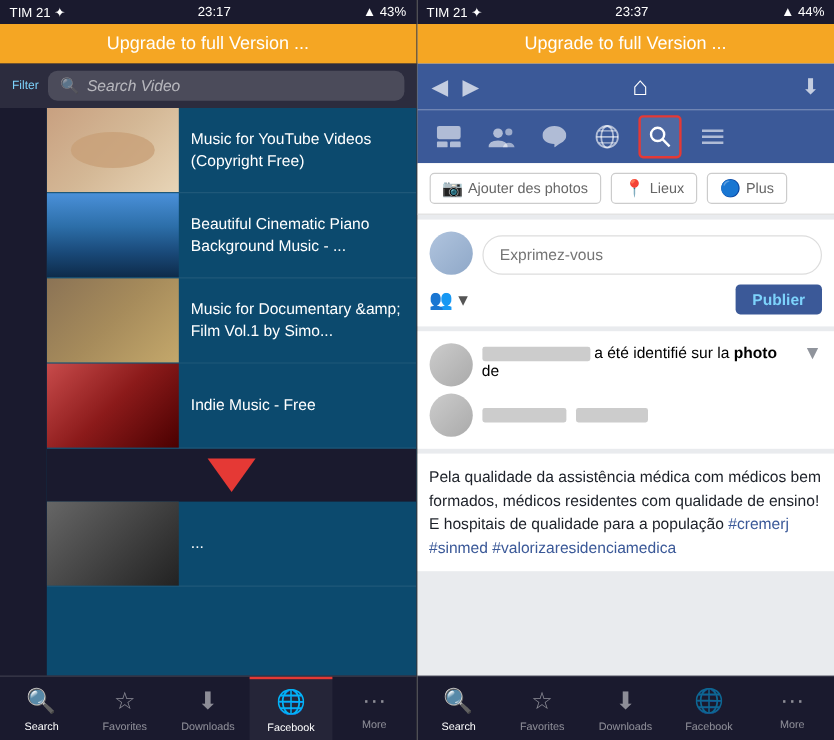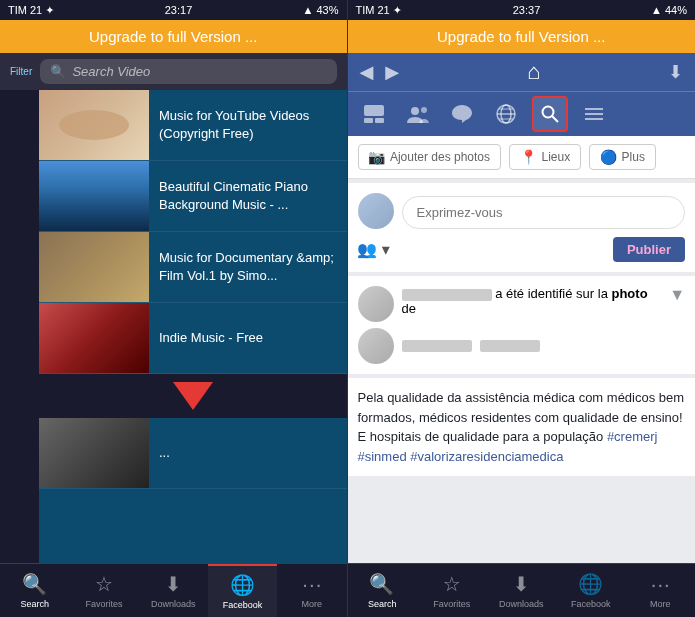--- a/index.html
+++ b/index.html
@@ -53,21 +53,21 @@
     .fb-tool-icon { width: 36px; height: 36px; display: flex; align-items: center; justify-content: center; color: rgba(255,255,255,0.7); font-size: 18px; cursor: pointer; border-radius: 4px; }
     .fb-tool-icon.search-highlighted { border: 2px solid #e53935; color: #fff; background: rgba(255,255,255,0.1); }
 
     .fb-content { flex: 1; overflow-y: auto; background: #e9ebee; }
     .fb-post-bar { background: #fff; padding: 8px 10px; display: flex; gap: 8px; align-items: center; margin-bottom: 4px; border-bottom: 1px solid #ddd; }
     .fb-action-btn { border: 1px solid #ccc; border-radius: 4px; padding: 4px 10px; font-size: 12px; color: #666; display: flex; align-items: center; gap: 4px; cursor: pointer; background: #fff; }
 
     .fb-compose { background: #fff; margin: 0 0 4px 0; padding: 10px; }
     .fb-compose-input { width: 100%; border: 1px solid #ddd; border-radius: 20px; padding: 8px 14px; font-size: 13px; color: #aaa; }
     .fb-compose-footer { display: flex; align-items: center; justify-content: space-between; margin-top: 8px; }
-    .fb-publish-btn { background: #3b5998; color: #f9a8d4; border: none; border-radius: 4px; padding: 5px 14px; font-size: 13px; font-weight: bold; cursor: pointer; }
+    .fb-publish-btn { background: #3b5998; color: #7dd3fc; border: none; border-radius: 4px; padding: 5px 14px; font-size: 13px; font-weight: bold; cursor: pointer; }
 
     .fb-post { background: #fff; margin-bottom: 4px; padding: 10px; font-size: 13px; }
     .fb-post-header { display: flex; align-items: flex-start; gap: 8px; margin-bottom: 6px; }
     .fb-avatar { width: 36px; height: 36px; border-radius: 50%; background: #ccc; flex-shrink: 0; }
     .fb-post-time { font-size: 11px; color: #90949c; }
     .fb-post-body { font-size: 13px; color: #1d2129; line-height: 1.5; }
 
     .bottom-nav-right { height: 54px; background: #1a1a2e; border-top: 1px solid rgba(255,255,255,0.15); display: flex; }
     .divider { width: 1px; background: rgba(255,255,255,0.2); }
   </style>

